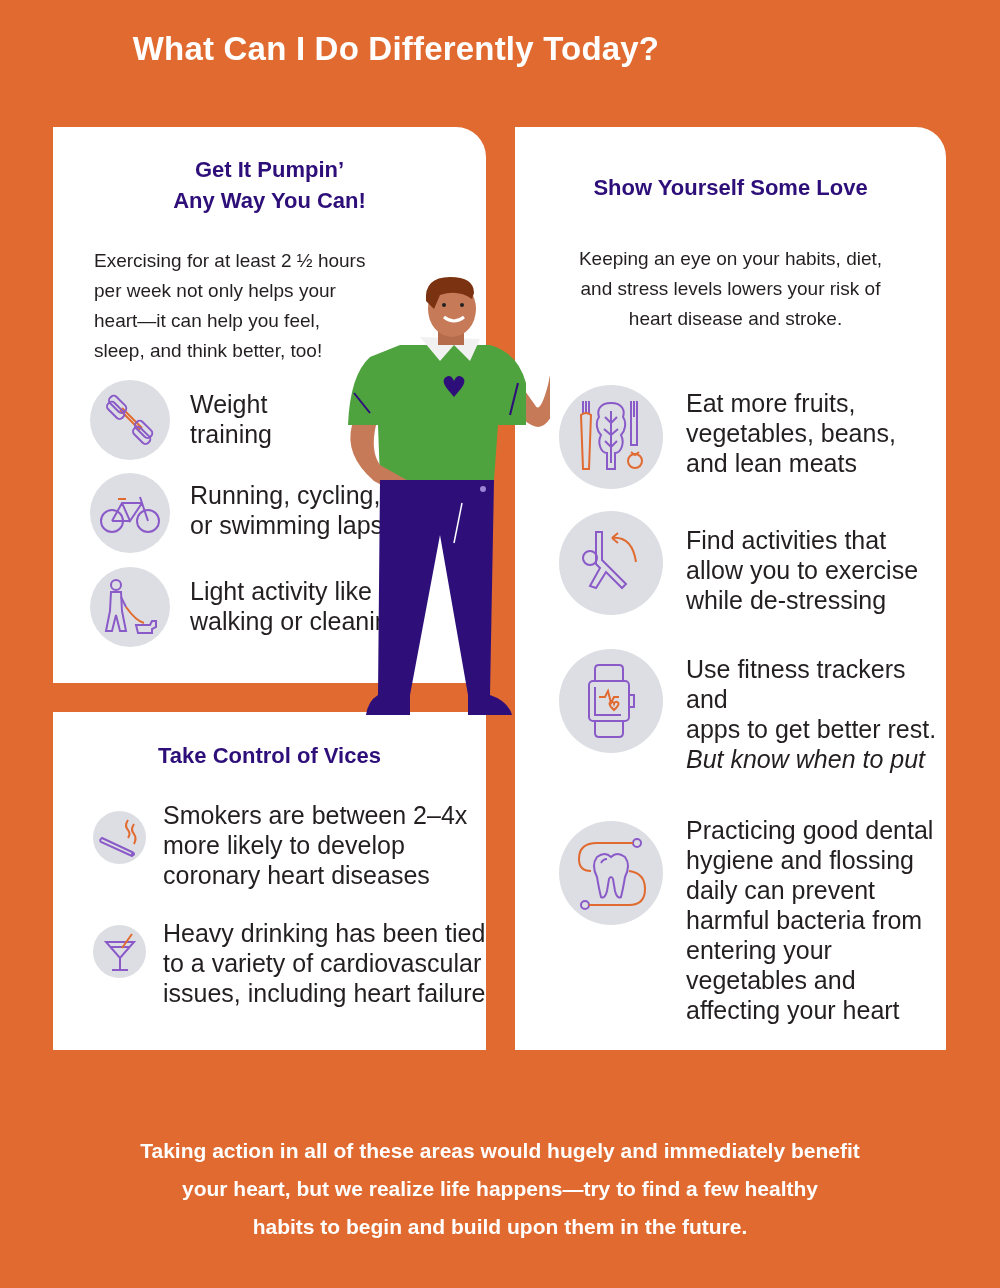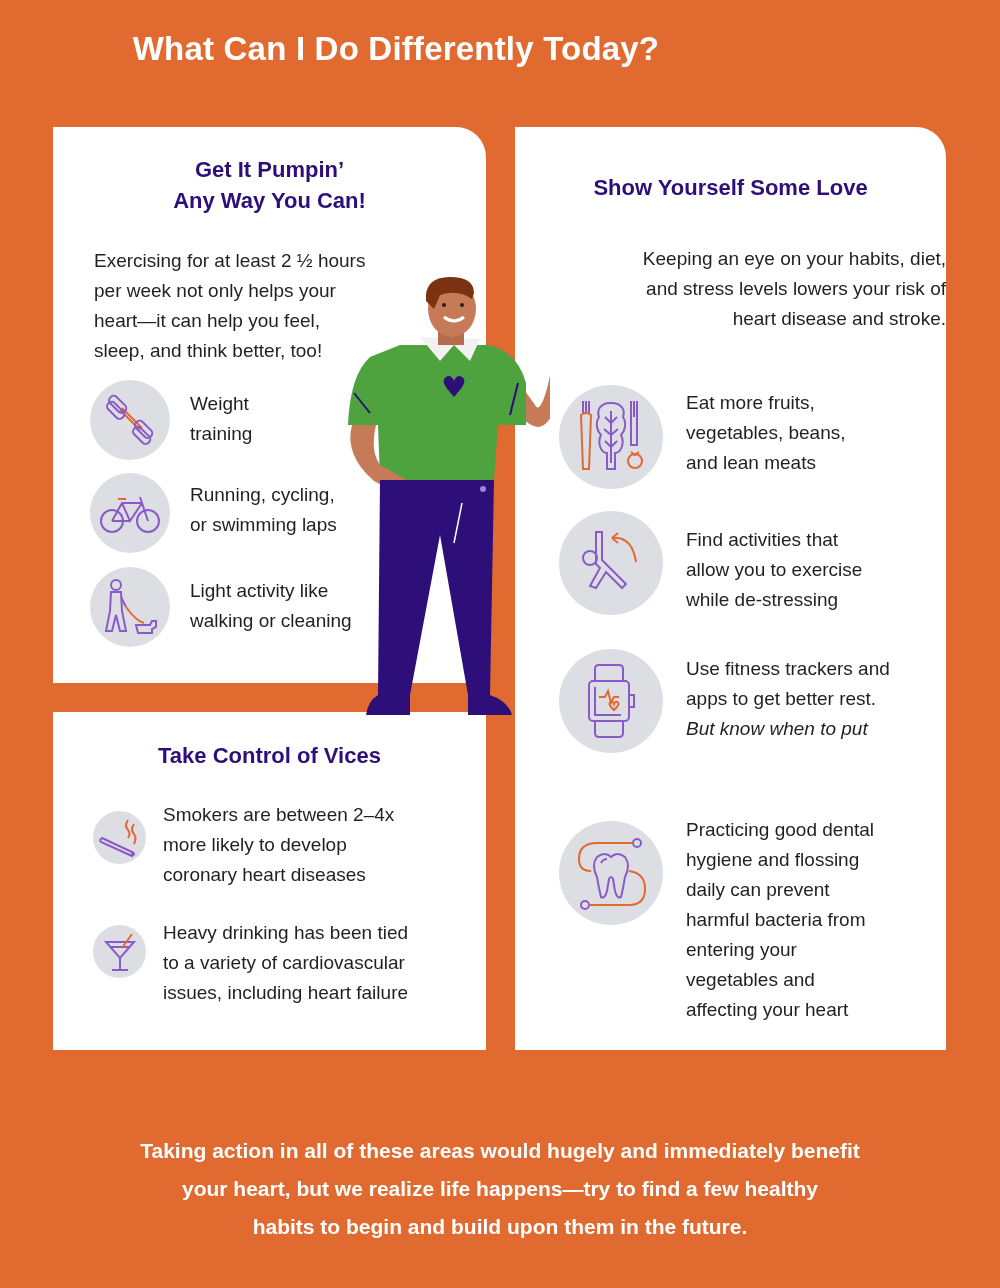--- a/index.html
+++ b/index.html
@@ -26,21 +26,21 @@
   .card-title {
     color: #2E0F7A; font-weight: bold; text-align: center; font-size: 22px; line-height: 31px;
   }
   .body-text { font-size: 19px; line-height: 30px; color: #231F20; }
 
   .icon-circle {
     position: absolute; width: 80px; height: 80px; border-radius: 50%;
     background: #DDDEE3; display: flex; align-items: center; justify-content: center;
   }
   .icon-circle.small { width: 53px; height: 53px; }
-  .item-text { position: absolute; font-size: 19px; line-height: 30px; }
+  .item-text { position: absolute; font-size: 25px; line-height: 30px; }
 
   .footer {
     position: absolute; left: 0; top: 1132px; width: 1000px; text-align: center;
     color: #fff; font-weight: bold; font-size: 21px; line-height: 38px;
   }
   .person { position: absolute; left: 340px; top: 275px; width: 210px; height: 440px; }
 </style>
 </head>
 <body>
 
@@ -96,21 +96,21 @@
     </svg>
   </div>
   <div class="item-text" style="left:137px;top:449px;">
     <div>Light activity like</div>
     <div>walking or cleaning</div>
   </div>
 </section>
 
 <section class="card card-love">
   <div class="card-title" style="position:absolute;top:45px;left:0;width:431px;">Show Yourself Some Love</div>
-  <div class="body-text" style="position:absolute;top:117px;left:0;width:431px;text-align:right;">
+  <div class="body-text" style="position:absolute;top:117px;left:0;width:431px;text-align:center;">
     <div>Keeping an eye on your habits, diet,</div>
     <div>and stress levels lowers your risk of</div>
     <div style="padding-left:10px;">heart disease and stroke.</div>
   </div>
 
   <div class="icon-circle" style="left:44px;top:258px;width:104px;height:104px;">
     <svg width="72" height="80" viewBox="0 0 72 80" fill="none" stroke-width="2">
       <path d="M8 4 L8 16 M11 4 L11 16 M14 4 L14 16" stroke="#8A5BC8"></path>
       <path d="M6 18 Q11 14 16 18 L14 72 L8 72 Z" stroke="#E06A30"></path>
       <path d="M36 6 C24 6 22 14 24 20 C20 26 22 34 26 38 C22 46 26 56 32 56 L32 72 L40 72 L40 56 C46 56 50 46 46 38 C50 34 52 26 48 20 C50 14 48 6 36 6 Z" stroke="#8A5BC8"></path>

